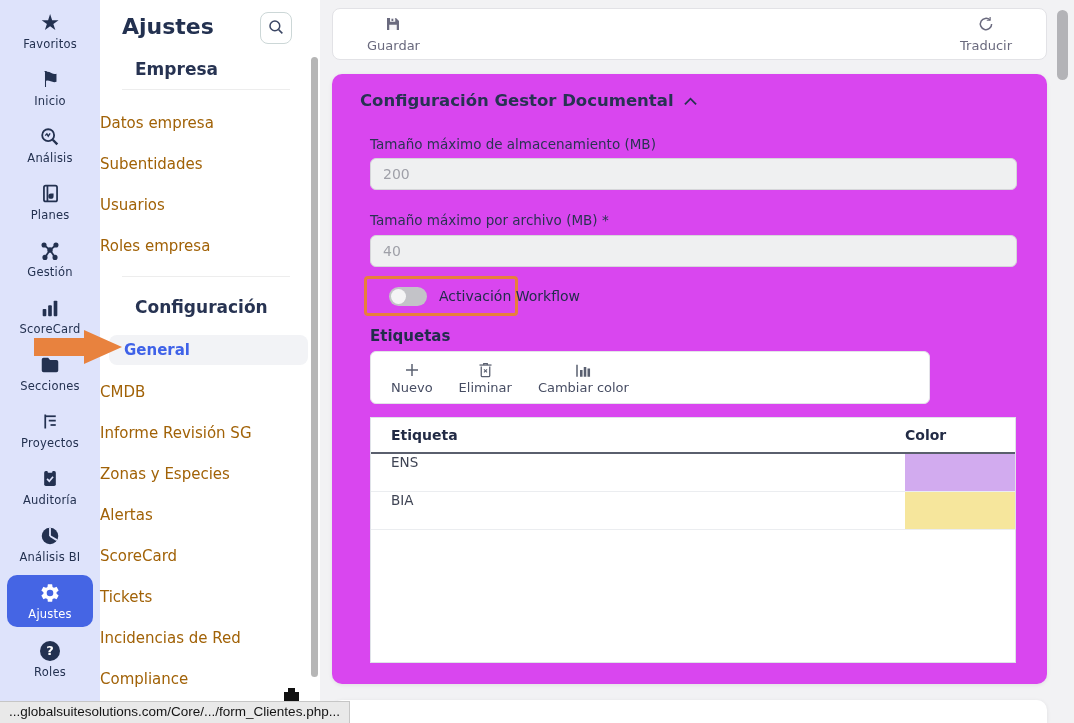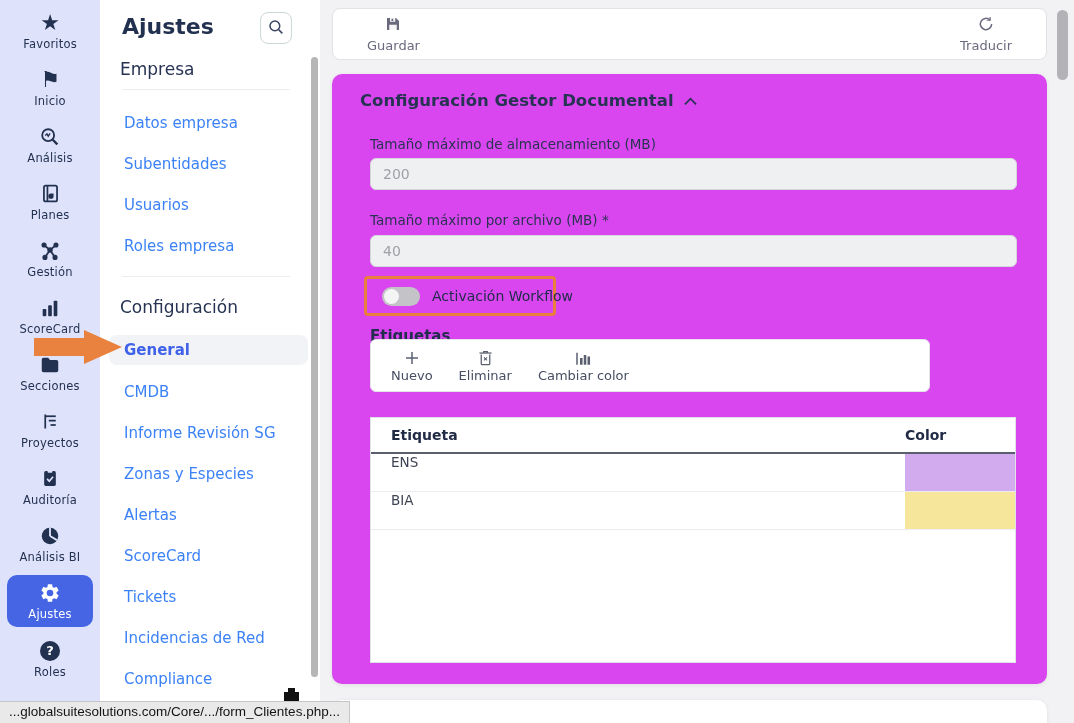--- a/index.html
+++ b/index.html
@@ -24,26 +24,26 @@
     justify-content:center; }
 
   
   .sidebar { position:absolute; left:100px; top:0; width:220px; height:723px;
     background:#fff; }
   .sidebar-title { font-size:22px; font-weight:bold; color:#233150;
     padding:14px 0 0 22px; }
   .search-btn { position:absolute; top:12px; right:28px; width:32px; height:32px;
     border:1px solid #ccd7d7; border-radius:8px; background:#fff; display:flex;
     align-items:center; justify-content:center; cursor:pointer; }
-  .section-header { font-size:17px; font-weight:normal; color:#273352;
-    margin:20px 30px 0 20px; }
+  .section-header { font-size:17px; font-weight:bold; color:#273352;
+    margin:20px 30px 0 35px; }
   .divider { height:1px; background:#ededed; margin:10px 30px 0 22px; }
   .nav-list { list-style:none; margin-top:12px; }
-  .nav-list li { height:41px; display:flex; align-items:center; padding-left:24px;
-    font-size:15px; color:#3b82f6; cursor:pointer; }
+  .nav-list li { height:41px; display:flex; align-items:center; 
+    font-size:15px; color:#a16207; cursor:pointer; }
   .nav-list li.active { height:30px; margin:5px 12px 6px 9px; padding-left:15px;
     background:#f2f3f6; border-radius:8px; color:#3f62e8; font-weight:bold; }
   .side-scrollbar { position:absolute; right:2px; top:57px; width:7px; height:620px;
     background:#b6b6b6; border-radius:4px; }
 
   
   .main { position:absolute; left:320px; top:0; width:754px; height:723px;
     background:#f2f2f4; }
   .toolbar-card { position:absolute; left:12px; top:8px; width:715px; height:52px;
     background:#fff; border:1px solid #e2e2e6; border-radius:8px; display:flex;
@@ -54,32 +54,32 @@
   .panel-card { position:absolute; left:12px; top:74px; width:715px; height:610px;
     background:#d946ef; border-radius:10px; box-shadow:0 1px 4px rgba(0,0,0,.08); }
   .panel-title-row { position:absolute; left:28px; top:17px; display:flex;
     align-items:center; gap:10px; cursor:pointer; }
   .panel-title { font-size:16.5px; font-weight:600; color:#273352; }
   .field-label { position:absolute; left:38px; font-size:13.5px; color:#2a3352; }
   .text-input { position:absolute; left:38px; width:647px; height:32px;
     background:#eff0f1; border:1px solid #d5d6d9; border-radius:6px;
     padding-left:12px; color:#9fa0a8; font-size:14px;
     font-family:"DejaVu Sans","Liberation Sans",sans-serif; }
-  .toggle-box { position:absolute; left:32px; top:202px; width:192px; height:40px;
+  .toggle-box { position:absolute; left:32px; top:202px; width:154px; height:40px;
     border:3px solid #e87f3a; border-radius:4px; display:flex; align-items:center;
-    padding-left:15px; gap:12px; }
+    padding-left:22px; gap:12px; }
   .switch { width:38px; height:19px; border-radius:10px; background:#c3c3c8;
     position:relative; cursor:pointer; flex:none; }
   .switch .knob { position:absolute; left:2px; top:2px; width:15px; height:15px;
     border-radius:50%; background:#f4f4f5; }
   .toggle-label { font-size:14px; color:#222c4c; white-space:nowrap; }
 
   .tags-title { position:absolute; left:38px; top:253px; font-size:15px;
     font-weight:bold; color:#222c4c; }
-  .actions-bar { position:absolute; left:38px; top:265px; width:560px; height:53px;
+  .actions-bar { position:absolute; left:38px; top:277px; width:560px; height:53px;
     border:1px solid #e3e3e8; border-radius:6px; background:#fff; display:flex;
     align-items:center; gap:26px; padding-left:20px; }
   .action-btn { display:flex; flex-direction:column; align-items:center; gap:1px;
     color:#474d63; font-size:13px; cursor:pointer; }
   .action-btn .ic { height:19px; display:flex; align-items:flex-end; color:#5a6070; }
 
   .tags-table { position:absolute; left:38px; top:343px; width:646px; height:246px;
     border:1px solid #dfe3e8; background:#fff; }
   .t-header { display:flex; height:36px; align-items:center;
     border-bottom:2px solid #5a5f6d; }

